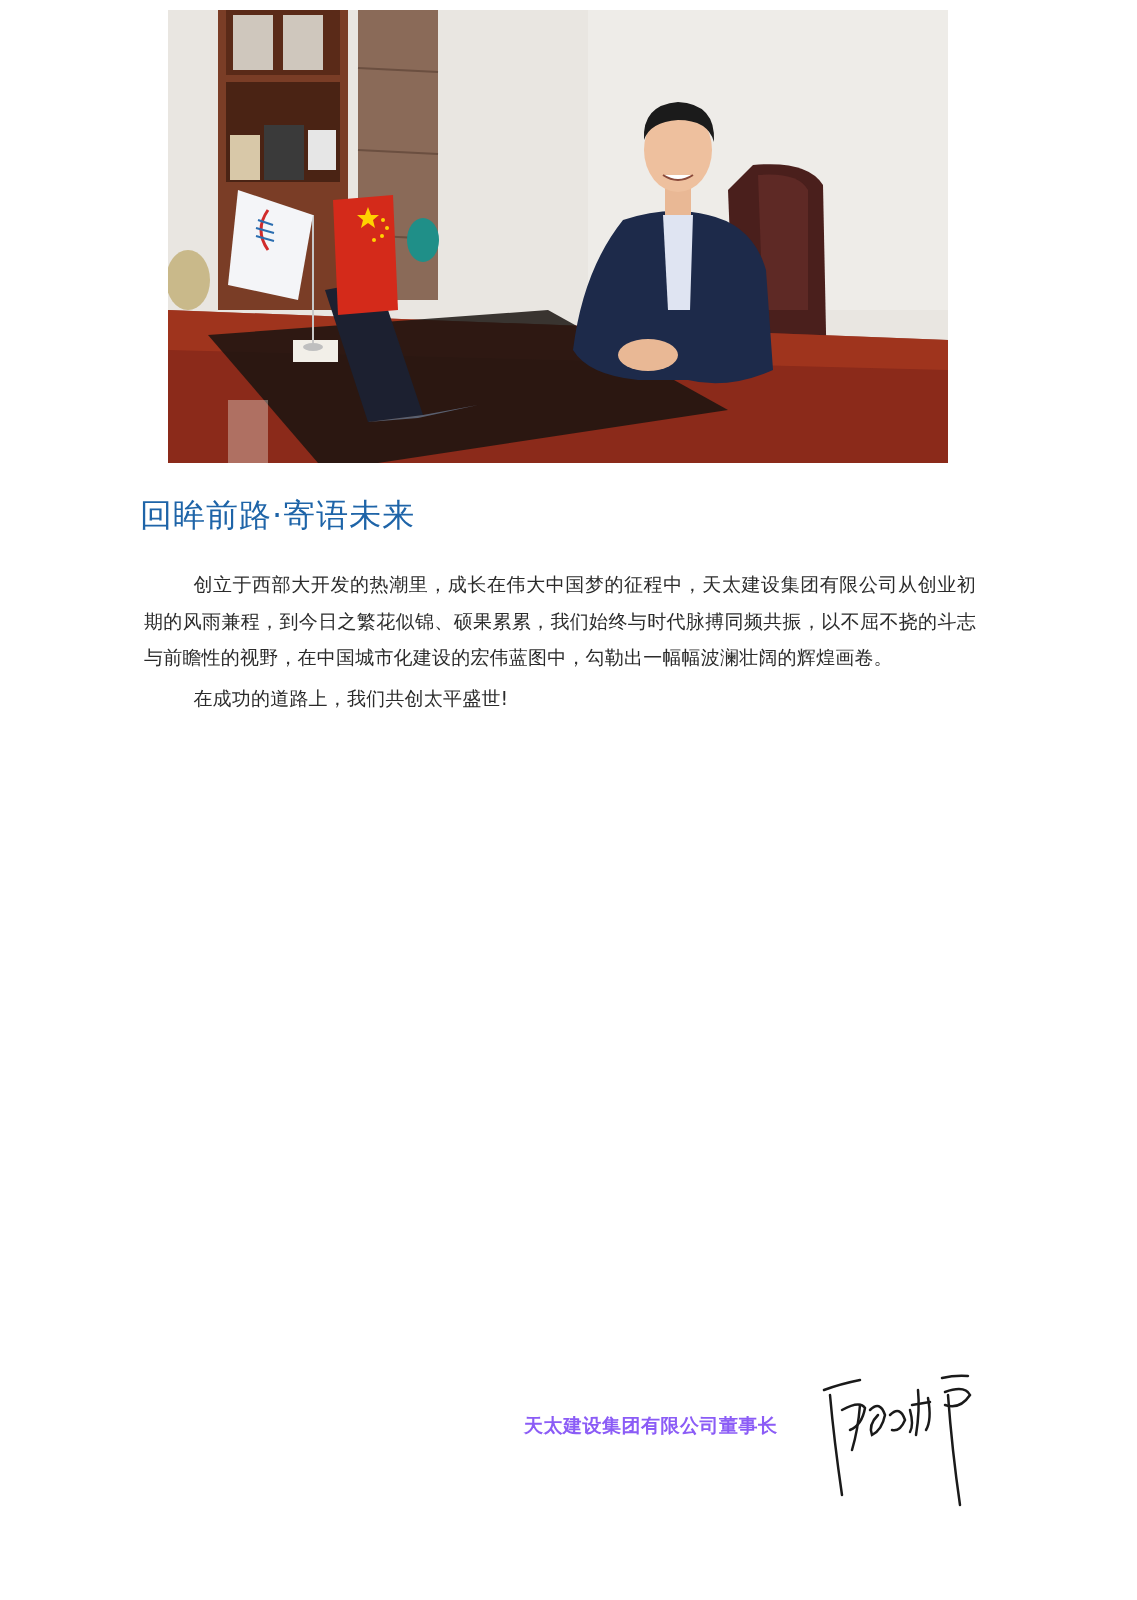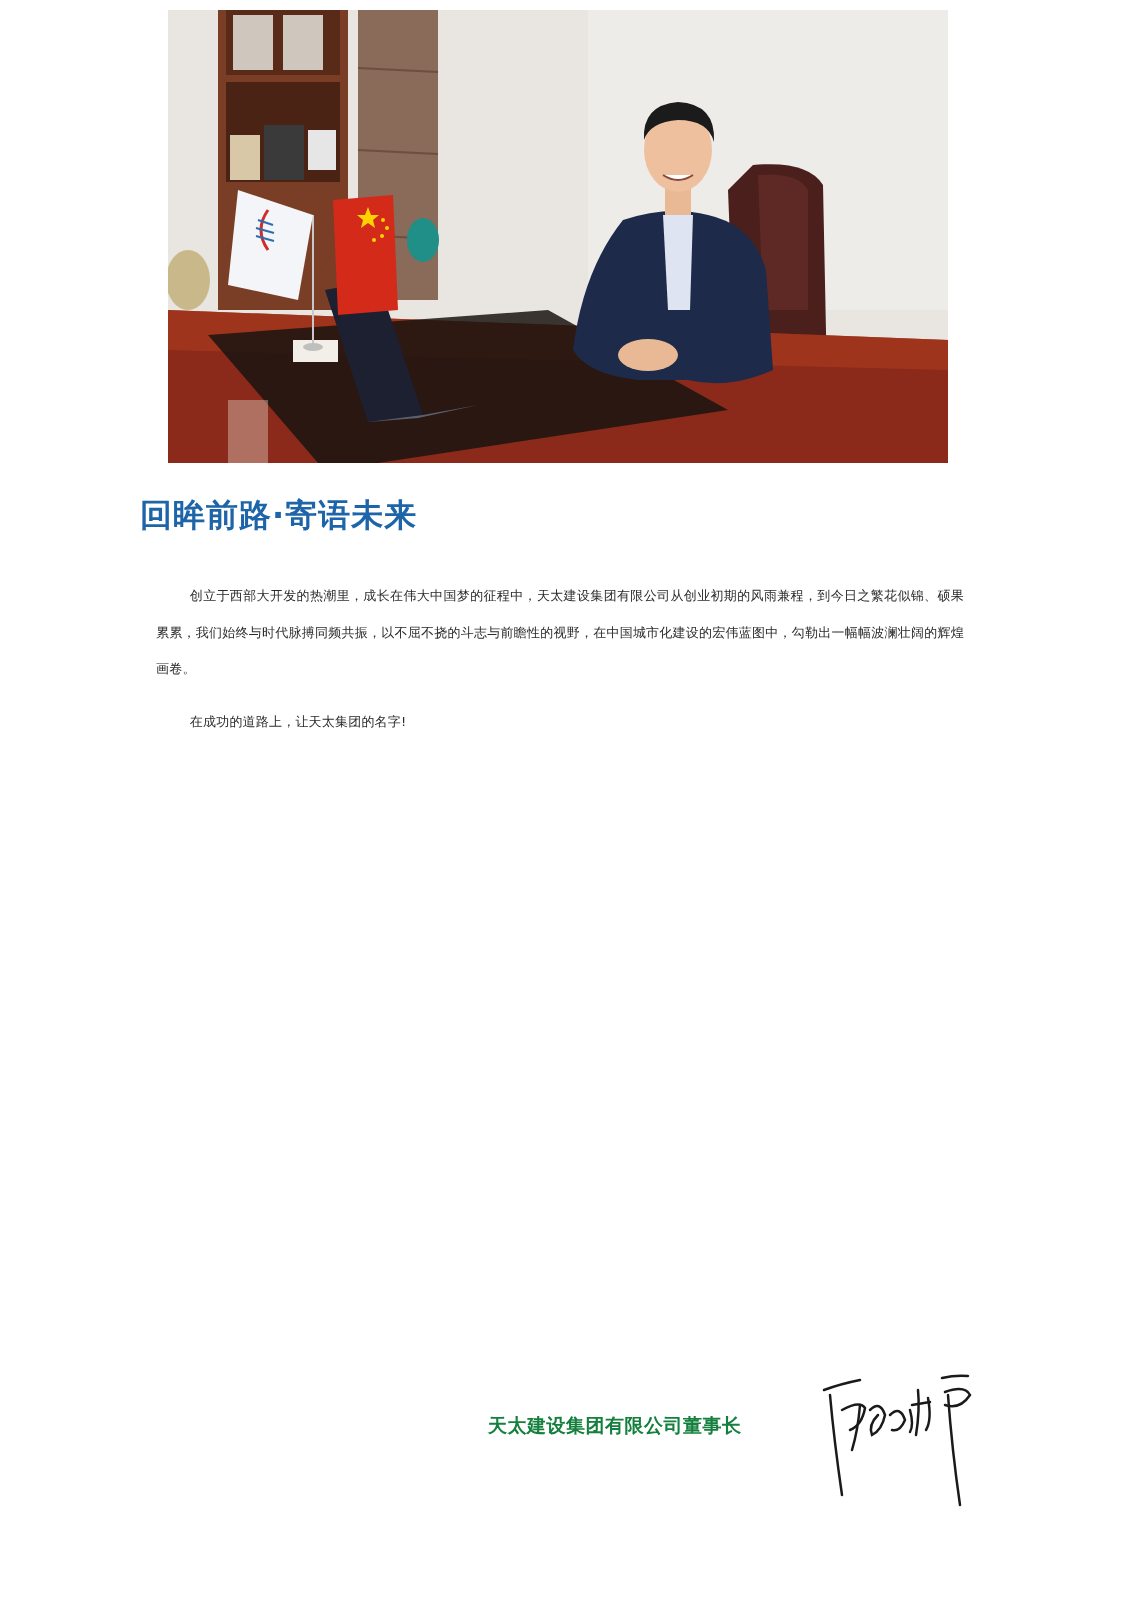--- a/index.html
+++ b/index.html
@@ -25,44 +25,44 @@
       background: #ece9e4;
     }
     .photo svg { display: block; }
     .title {
       position: absolute;
       left: 140px;
       top: 494px;
       font-size: 32px;
       color: #1e64a8;
       letter-spacing: 1px;
-      font-weight: bold;
+      font-weight: normal;
       white-space: nowrap;
     }
     .body-text {
       position: absolute;
       left: 140px;
       top: 562px;
       width: 840px;
     }
     .para {
-      font-size: 13px;
+      font-size: 19px;
       line-height: 36.6px;
-      margin: 16px;
+      margin: 4px;
       text-align: justify;
       text-indent: 2.6em;
       letter-spacing: 0.2px;
     }
     .signoff {
       position: absolute;
-      left: 488px;
+      left: 524px;
       top: 1413px;
       font-size: 19px;
       font-weight: bold;
-      color: #15803d;
+      color: #8b5cf6;
       white-space: nowrap;
       letter-spacing: 0.5px;
     }
     .signature {
       position: absolute;
       left: 820px;
       top: 1370px;
       width: 180px;
       height: 140px;
     }
@@ -132,21 +132,21 @@
     <ellipse cx="480" cy="345" rx="30" ry="16" fill="#e9b895"></ellipse>
 
     <rect x="60" y="390" width="40" height="63" fill="#e6d9d0" opacity="0.4"></rect>
   </svg>
 </div>
 
 <div class="title">回眸前路·寄语未来</div>
 
 <div class="body-text">
   <p class="para">创立于西部大开发的热潮里，成长在伟大中国梦的征程中，天太建设集团有限公司从创业初期的风雨兼程，到今日之繁花似锦、硕果累累，我们始终与时代脉搏同频共振，以不屈不挠的斗志与前瞻性的视野，在中国城市化建设的宏伟蓝图中，勾勒出一幅幅波澜壮阔的辉煌画卷。</p>
-  <p class="para">在成功的道路上，让天太集团的名字!</p>
+  <p class="para">在成功的道路上，我们共创太平盛世!</p>
 </div>
 
 <div class="signoff">天太建设集团有限公司董事长</div>
 
 <div class="signature">
   <svg width="180" height="140" viewBox="0 0 180 140" xmlns="http://www.w3.org/2000/svg" fill="none" stroke="#1a1a1a" stroke-width="2.5" stroke-linecap="round">
     <path d="M4 20 Q20 14 40 10"></path>
     <path d="M10 25 Q14 70 22 125"></path>
     <path d="M22 40 Q40 30 45 38 Q42 55 30 60"></path>
     <path d="M40 35 Q38 60 32 80"></path>

